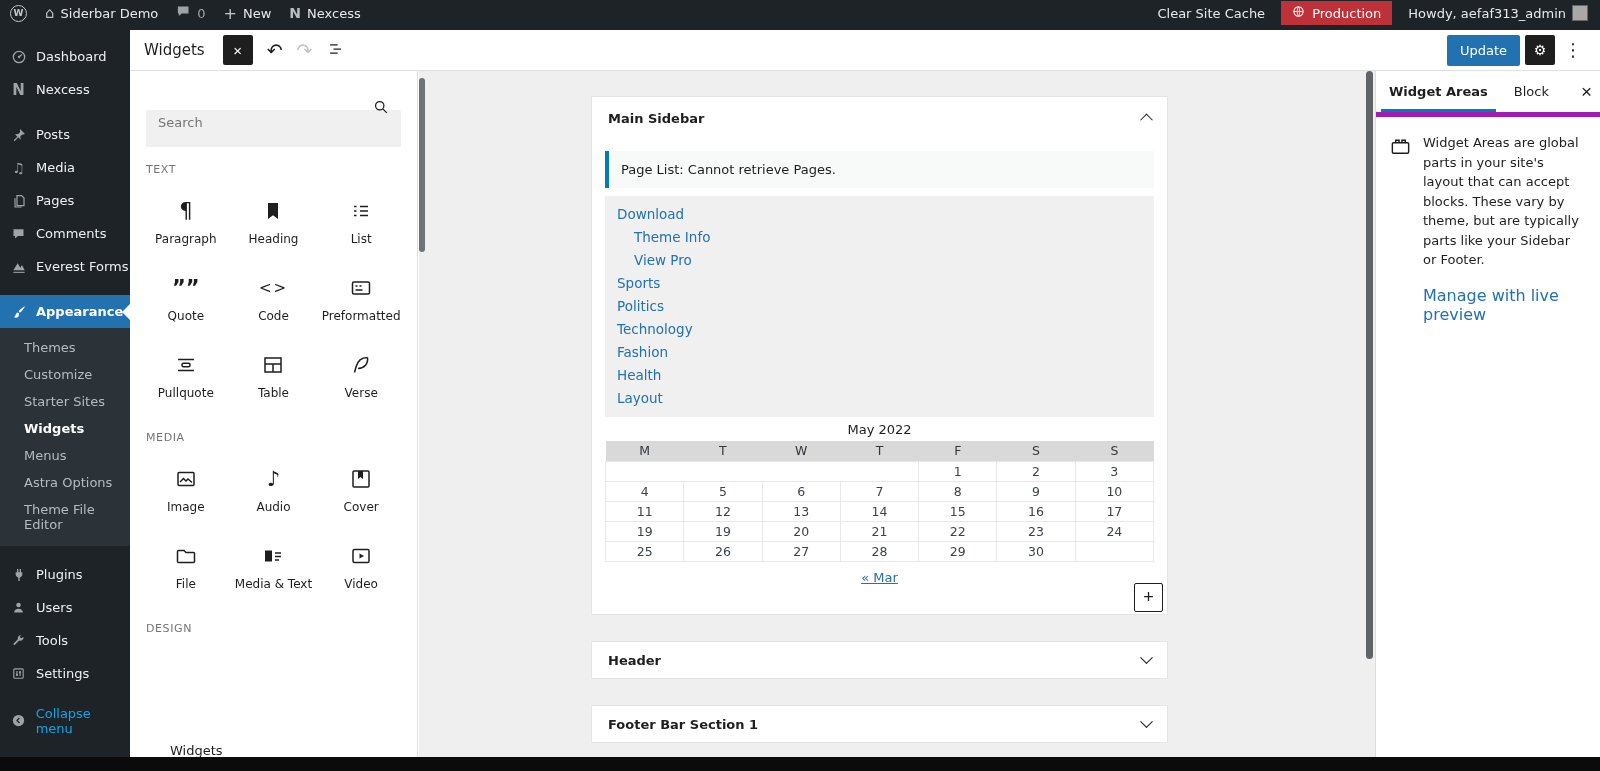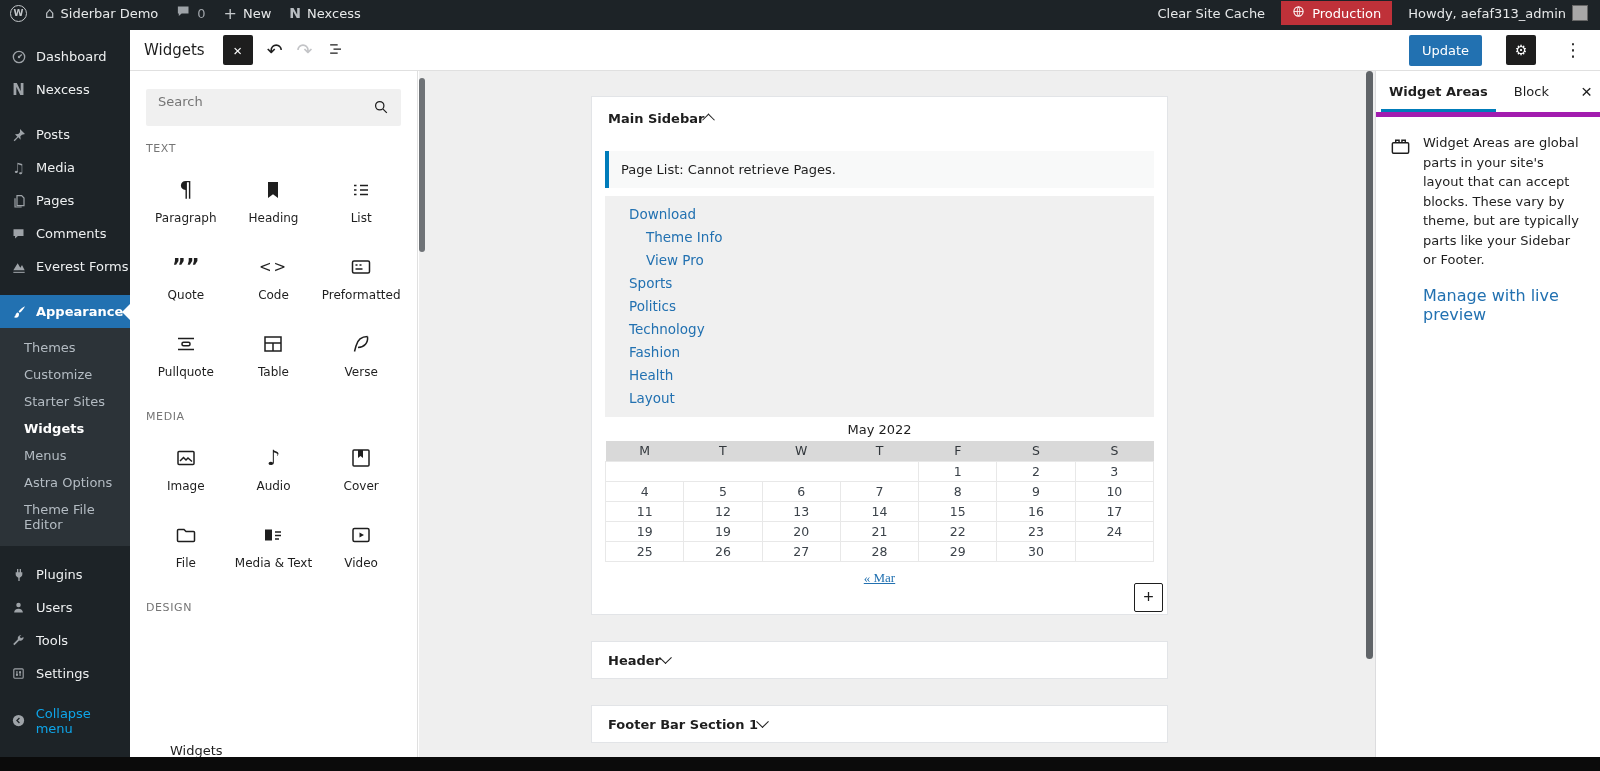--- a/index.html
+++ b/index.html
@@ -27,65 +27,65 @@
   .submenu-item { display:block; padding:6px 0 6px 24px; color:#b4bcc3; cursor:pointer; }
   .submenu-item.current { color:#fff; font-weight:bold; }
   .collapse-item { margin-top:14px; color:#0ea5e9; }
 
   
   #editor-header { position:absolute; top:30px; left:130px; width:1470px; height:41px; background:#fff; border-bottom:1px solid #e0e0e0; display:flex; align-items:center; padding:0 14px; z-index:30; }
   .eh-title { font-size:15px; font-weight:500; color:#1e1e1e; margin-right:18px; }
   .btn-dark { width:30px; height:30px; background:#1e1e1e; color:#fff; border:none; border-radius:2px; display:flex; align-items:center; justify-content:center; font-size:15px; cursor:pointer; }
   .eh-tool { background:none; border:none; font-size:19px; color:#1e1e1e; margin-left:14px; cursor:pointer; line-height:1; }
   .eh-tool.disabled { color:#c3c4c7; }
-  .eh-right { margin-left:auto; display:flex; align-items:center; gap:24px; }
+  .eh-right { margin-left:auto; display:flex; align-items:center; gap:5px; }
   .btn-update { background:#2271b1; color:#fff; border:none; border-radius:2px; height:31px; padding:0 13px; font-size:13px; cursor:pointer; font-family:inherit; }
   .kebab { background:none; border:none; font-size:18px; color:#1e1e1e; cursor:pointer; padding:0 4px; }
 
   
   #inserter { position:absolute; top:71px; left:130px; width:288px; height:686px; background:#fff; border-right:1px solid #e0e0e0; overflow:hidden; z-index:20; }
   .search-wrap { margin:18px 16px 4px; position:relative; }
-  .search-wrap input { width:100%; height:37px; background:#f0f0f0; border:none; border-radius:2px; padding:0 38px 12px 12px; font-size:13px; color:#1e1e1e; font-family:inherit; outline:none; }
+  .search-wrap input { width:100%; height:37px; background:#f0f0f0; border:none; border-radius:2px; padding:0 38px 12px 12px; font-size:13px; color:#1e1e1e; font-family:inherit; outline:none;margin-top:21px; }
   .search-wrap input::placeholder { color:#757575; }
   .search-glyph { position:absolute; right:10px; top:8px; }
   .cat-label { margin:16px 16px 0; font-size:11px; letter-spacing:0.6px; color:#757575; }
   .block-grid { display:grid; grid-template-columns:repeat(3,1fr); padding:8px 12px 0; }
   .block-item { height:77px; display:flex; flex-direction:column; align-items:center; justify-content:center; gap:9px; background:none; border:none; cursor:pointer; font-family:inherit; }
   .bicon { height:24px; display:flex; align-items:center; justify-content:center; color:#1e1e1e; }
   .bicon .glyph { font-size:21px; line-height:24px; color:#1e1e1e; }
   .bicon .glyph.code { font-size:15px; letter-spacing:2px; font-weight:500; }
   .blabel { font-size:12px; color:#1e1e1e; white-space:nowrap; }
   .partial-bottom { position:absolute; top:672px; left:40px; font-size:13px; color:#1e1e1e; }
   svg.oi { stroke:#1e1e1e; fill:none; stroke-width:1.5; }
 
   
   #canvas { position:absolute; top:71px; left:419px; width:956px; height:686px; background:#efefef; overflow:hidden; z-index:10; }
   .card-col { margin-left:172px; width:577px; }
   .panel-card { background:#fff; border:1px solid #e2e4e7; }
-  .panel-head { display:flex; align-items:center; justify-content:flex-start; padding:0 16px; height:42px; cursor:pointer; }
+  .panel-head { display:flex; align-items:center; justify-content:space-between; padding:0 16px; height:42px; cursor:pointer; }
   .panel-title { font-size:13px; font-weight:600; color:#1e1e1e; }
   .chev { width:9px; height:9px; border-right:1.7px solid #1e1e1e; border-bottom:1.7px solid #1e1e1e; display:inline-block; }
   .chev.down { transform:rotate(45deg) translate(-2px,-2px); }
   .chev.up { transform:rotate(-135deg) translate(-1px,-1px); }
   .card-main { margin-top:25px; position:relative; padding-bottom:20px; }
   .collapsed-card { margin-top:26px; height:38px; }
   .collapsed-card .panel-head { height:38px; }
 
   .notice { margin:12px 13px 0; background:#f8f9f9; border-left:4px solid #007cba; padding:11px 12px; font-size:13px; color:#1e1e1e; }
-  .nav-block { margin:0 13px; margin-top:8px; background:#f0f0f0; padding:6px 24px 8px; }
+  .nav-block { margin:0 13px; margin-top:8px; background:#f0f0f0; padding:6px 12px 8px; }
   .nav-link { display:block; font-size:13.5px; color:#2271b1; padding:3.5px 0; text-decoration:none; cursor:pointer; }
   .nav-link.indent { margin-left:17px; }
 
   .cal-wrap { margin:0 13px; }
   .cal-caption { text-align:center; font-size:13px; color:#1e1e1e; padding:5px 0 4px; }
   table.calendar { width:100%; border-collapse:collapse; font-size:12.5px; }
   table.calendar th { background:#d9d9d9; font-weight:normal; color:#32373c; height:20px; text-align:center; }
   table.calendar td { border:1px solid #e8e8e8; height:20px; text-align:center; color:#3c434a; background:#fff; }
   .cal-foot { text-align:center; padding:5px 0 8px; }
-  .cal-prev { color:#2271b1; text-decoration:underline; font-size:13px; cursor:pointer;font-family:Liberation Serif, serif; }
+  .cal-prev { color:#2271b1; text-decoration:underline; font-size:13px; cursor:pointer; }
   .appender-plus { position:absolute; right:4px; bottom:2px; width:29px; height:29px; background:#fff; border:1.5px solid #1e1e1e; border-radius:2px; font-size:18px; color:#1e1e1e; cursor:pointer; display:flex; align-items:center; justify-content:center; }
 
   
   #settings-sidebar { position:absolute; top:71px; left:1375px; width:225px; height:686px; background:#fff; border-left:1px solid #dcdcde; z-index:20; }
   .tabs-row { height:46px; border-bottom:5px solid #a21caf; display:flex; align-items:stretch; }
   .tab { display:flex; align-items:center; padding:0 13px; font-size:13px; color:#1e1e1e; cursor:pointer; position:relative; }
   .tab.active { font-weight:600; }
   .tab.active::after { content:""; position:absolute; left:5px; right:5px; bottom:0; height:3px; background:#007cba; }
   .tab-close { margin-left:auto; align-self:center; margin-right:8px; background:none; border:none; font-size:19px; color:#1e1e1e; cursor:pointer; line-height:1; }
   .sb-body { padding:16px 13px; display:flex; gap:10px; }

